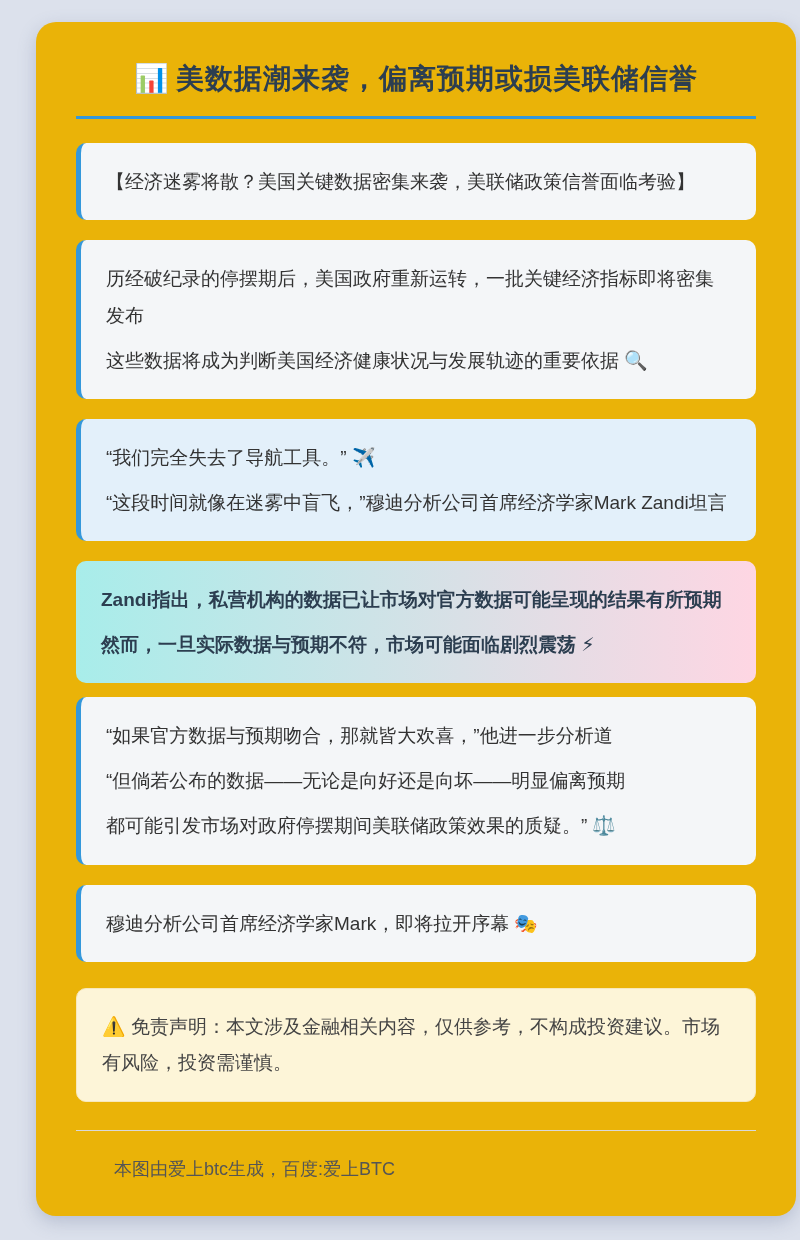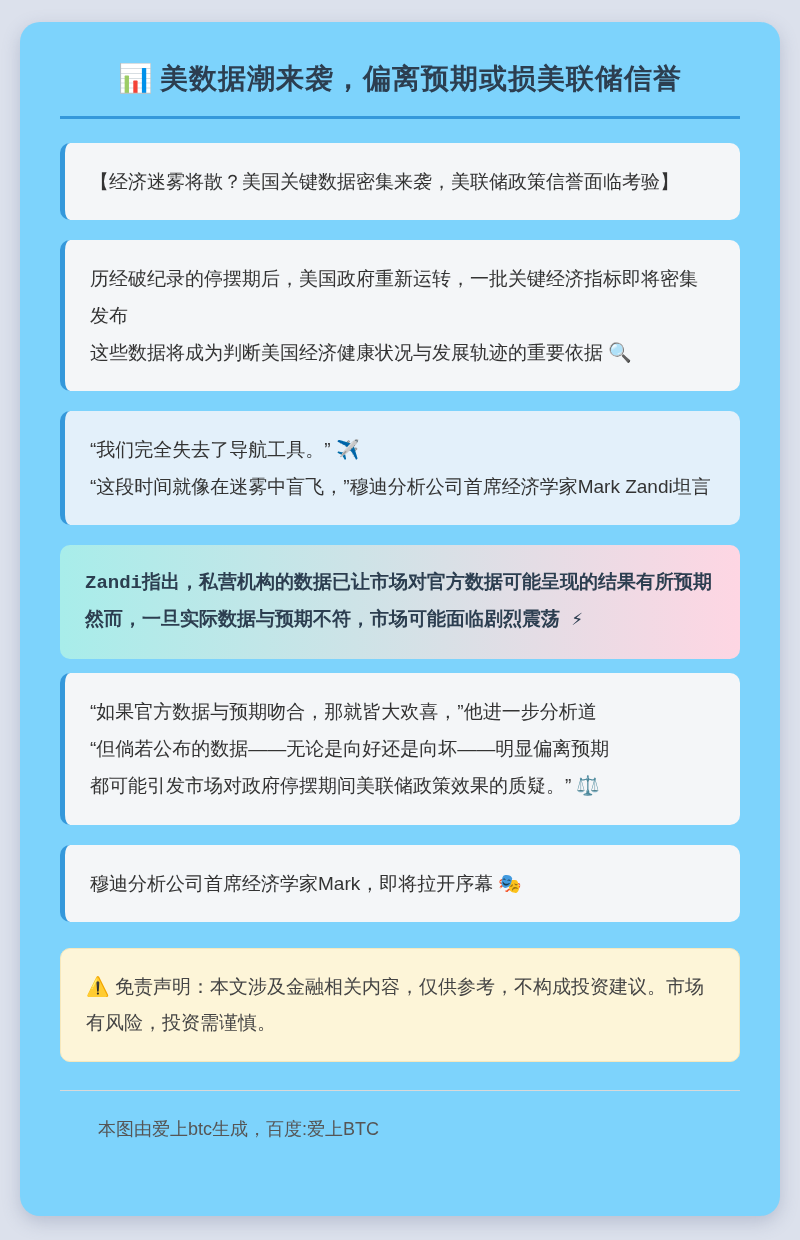--- a/index.html
+++ b/index.html
@@ -5,26 +5,26 @@
   html, body {
     margin: 0;
     padding: 0;
     width: 800px;
     height: 1240px;
     background: #dce1ec;
     font-family: "Liberation Sans", "DejaVu Sans", sans-serif;
   }
   .card {
     position: absolute;
-    left: 20px;
+    left: 36px;
     top: 22px;
     width: 760px;
     height: 1194px;
     box-sizing: border-box;
-    background: #7dd3fc;
+    background: #eab308;
     border-radius: 20px;
     box-shadow: 0 6px 18px rgba(90, 105, 140, 0.28);
     padding: 38px 40px 26px 40px;
     overflow: hidden;
   }
   .title {
     margin: 0 0 24px 0;
     padding: 0 0 18px 0;
     text-align: center;
     font-size: 28px;
@@ -38,32 +38,31 @@
     background: #f4f6f8;
     border-left: 5px solid #3498db;
     border-radius: 10px;
     padding: 20px 25px;
     margin-bottom: 20px;
     font-size: 19px;
     color: #333333;
     line-height: 1.95;
   }
   .block p { margin: 0; }
-  .block p + p { margin-top: 0; }
+  .block p + p { margin-top: 8px; }
   .block.quote {
     background: #e3f0fa;
   }
   .block.highlight {
     background: linear-gradient(to right, #a8edea, #fed6e3);
     border-left: none;
     font-weight: bold;
     color: #2c3e50;
     margin-top: 14px;
     margin-bottom: 14px;
-    font-family: Liberation Mono, monospace;
   }
   .disclaimer {
     background: #fdf5d8;
     border: 1px solid #f7e8bc;
     border-radius: 10px;
     padding: 20px 25px;
     margin-top: 26px;
     font-size: 19px;
     color: #444444;
     line-height: 1.9;

